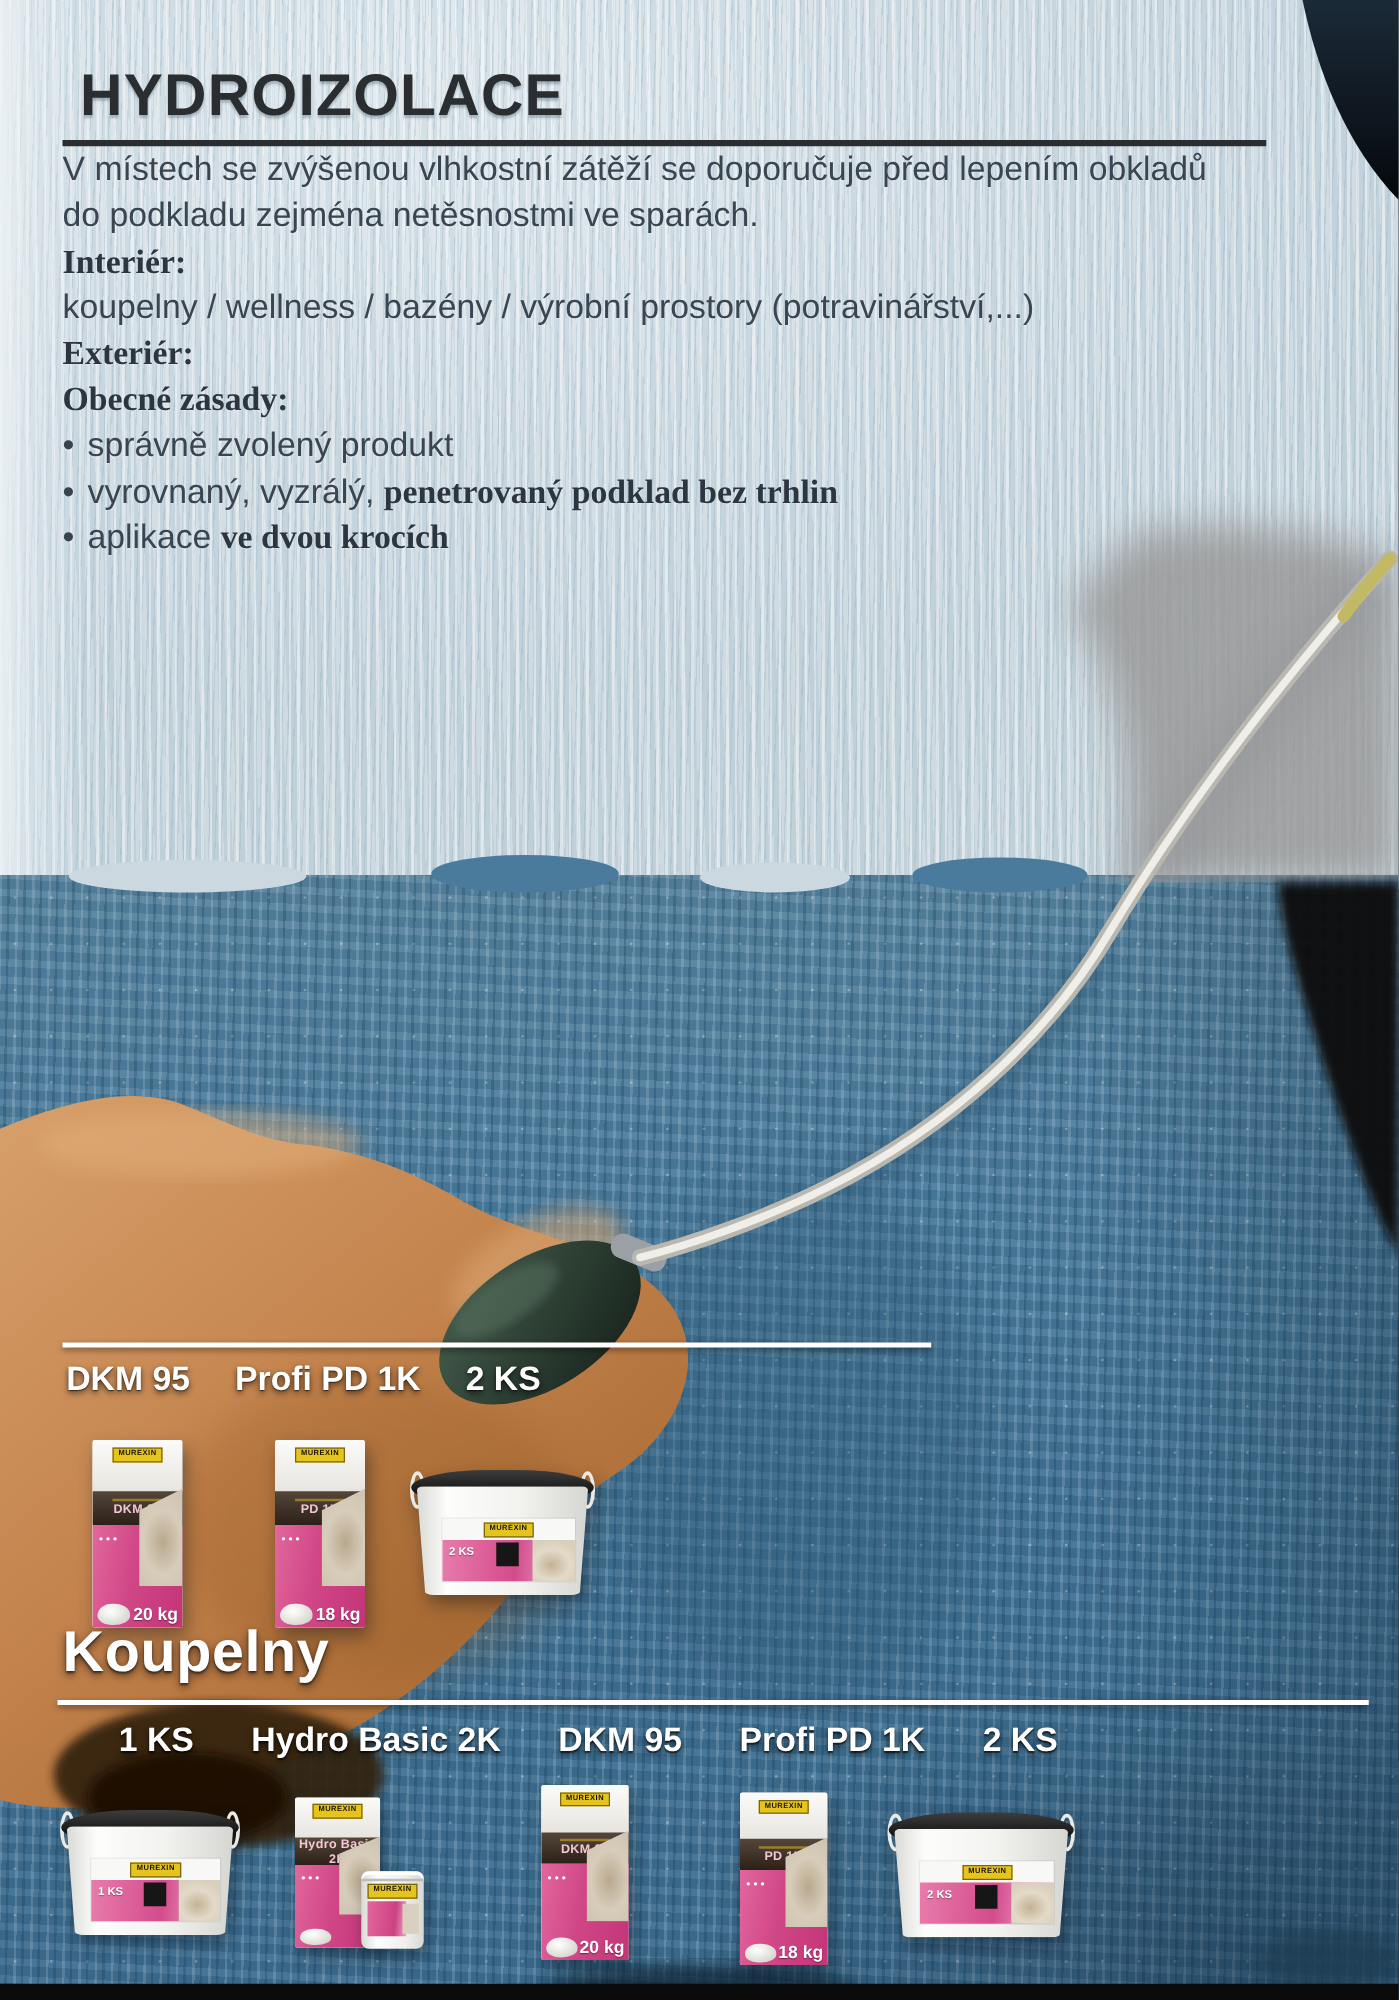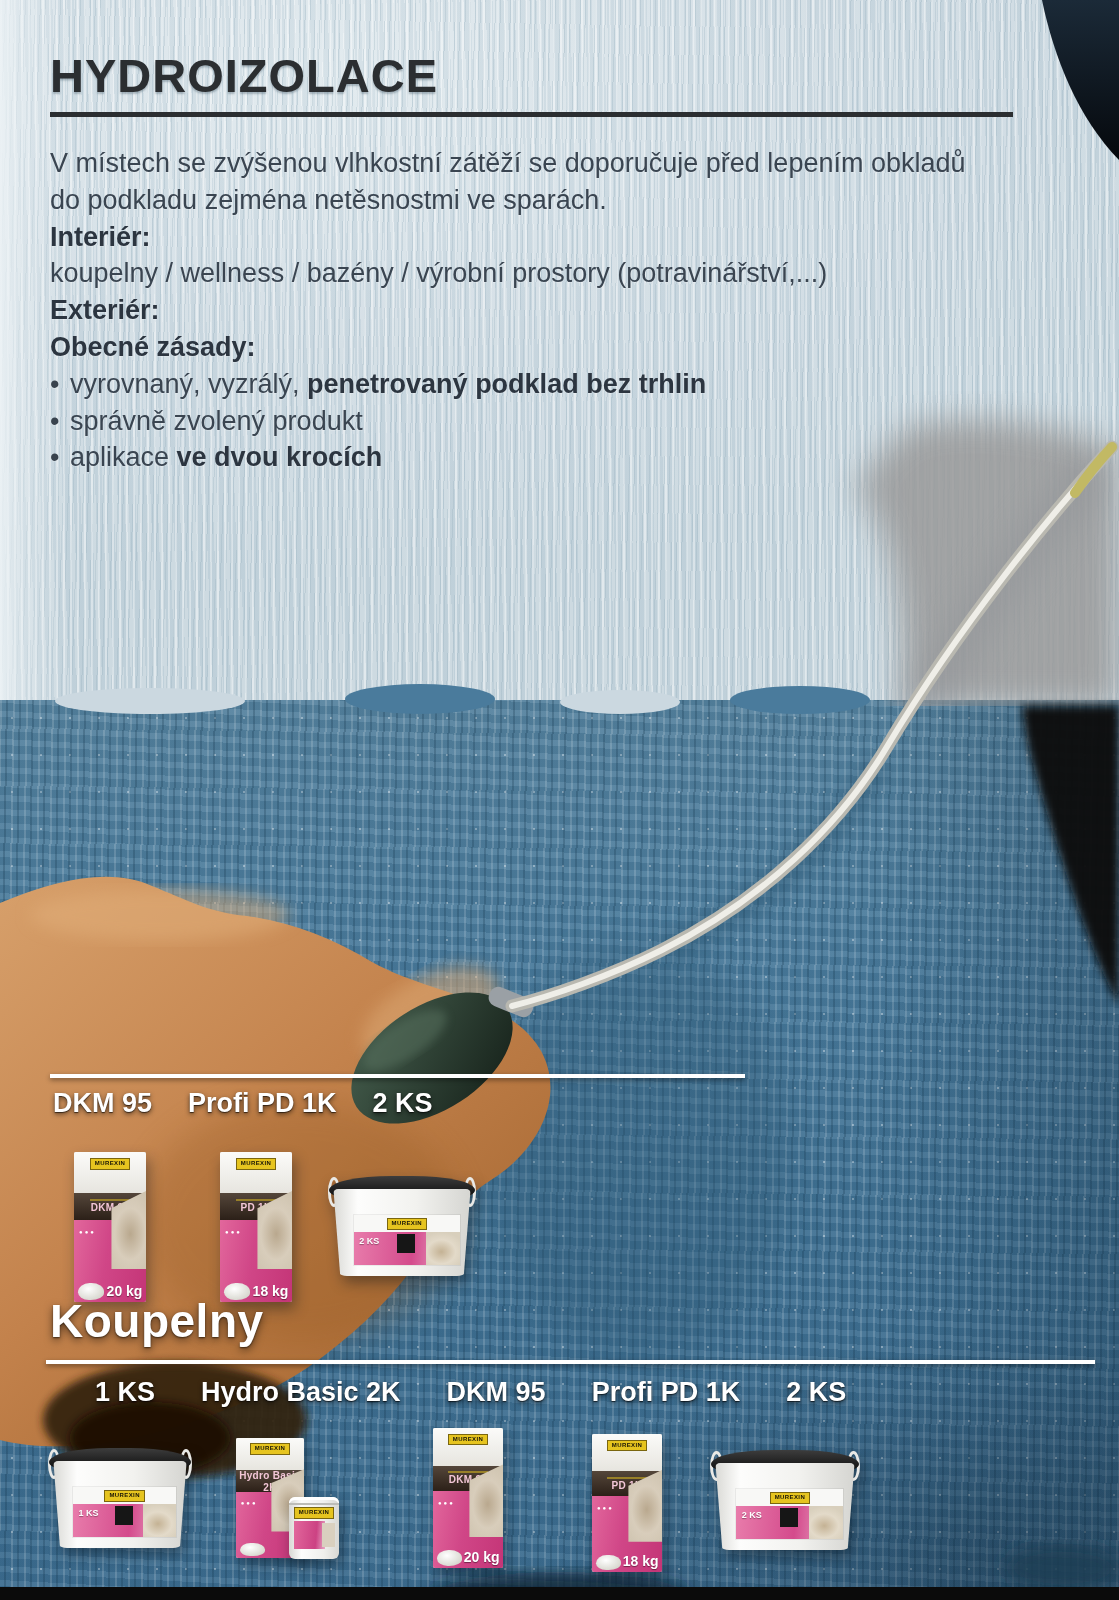--- a/index.html
+++ b/index.html
@@ -26,32 +26,32 @@
       repeating-linear-gradient(91deg, rgba(255,255,255,.15) 0 2px, rgba(255,255,255,0) 2px 6px, rgba(16,48,70,.24) 6px 8px, rgba(16,48,70,0) 8px 13px),
       repeating-linear-gradient(3deg, rgba(255,255,255,.06) 0 6px, rgba(20,55,80,.10) 6px 14px),
       radial-gradient(2px 2px at 12px 18px, rgba(255,255,255,.35) 40%, rgba(255,255,255,0) 60%),
       linear-gradient(180deg, #56839f 0%, #4a7b9c 30%, #407193 60%, #3d6d90 100%);
     background-size:auto,auto,auto,auto,29px 37px,auto;
   }
   
   .art{position:absolute;left:0;top:0;}
   
   .title{
-    position:absolute;left:50px;top:48px;
+    position:absolute;left:64px;top:48px;
     font-size:47px;font-weight:bold;letter-spacing:1px;color:#2b2e31;
     text-shadow:0 2px 2px rgba(90,110,125,.45);
   }
   .title-rule{position:absolute;left:50px;top:112px;width:963px;height:5px;background:#2b2e31;}
   
   .copy{
-    position:absolute;left:50px;top:145px;width:1010px;
+    position:absolute;left:50px;top:117px;width:1010px;
     font-size:27px;line-height:36.8px;color:#3a4551;
     text-shadow:0 1px 1px rgba(255,255,255,.25);
   }
-  .copy .b{font-weight:bold;color:#2c3540;}
+  .copy .b{font-weight:bold;color:#2c3540;font-family:Liberation Serif, serif;}
   .copy .bullet .dot{display:inline-block;width:20px;color:#39434e;}
   
   .sec-title{
     position:absolute;color:#fff;font-size:46px;font-weight:bold;letter-spacing:.5px;
     text-shadow:0 3px 8px rgba(0,0,0,.55), 0 1px 2px rgba(0,0,0,.6);
   }
   .sec-title.t1{left:50px;top:1020px;}
   .sec-title.t2{left:50px;top:1294px;text-align:right;}
   .sec-rule{position:absolute;height:4px;background:#fff;box-shadow:0 2px 5px rgba(0,0,0,.45);}
   .sec-rule.t1{left:50px;top:1074px;width:695px;}
@@ -203,22 +203,22 @@
   <div class="copy">
     <div>
         <div class="ln">V místech se zvýšenou vlhkostní zátěží se doporučuje před lepením obkladů</div>
         <div class="ln">do podkladu zejména netěsnostmi ve sparách.</div>
       </div>
     <div class="ln b">Interiér:</div>
     <div class="ln">koupelny / wellness / bazény / výrobní prostory (potravinářství,...)</div>
     <div class="ln b">Exteriér:</div>
     <div class="ln b">Obecné zásady:</div>
     <div>
+        <div class="ln bullet"><span class="dot">•</span><span>správně zvolený produkt</span></div>
         <div class="ln bullet"><span class="dot">•</span><span>vyrovnaný, vyzrálý, </span><b class="b">penetrovaný podklad bez trhlin</b></div>
-        <div class="ln bullet"><span class="dot">•</span><span>správně zvolený produkt</span></div>
         <div class="ln bullet"><span class="dot">•</span><span>aplikace </span><b class="b">ve dvou krocích</b></div>
       </div>
   </div>
 
   <div class="sec-rule t1"></div>
   <div class="prod-labels t1">
       <span>DKM 95</span>
       <span>Profi PD 1K</span>
       <span>2 KS</span>
     </div>

